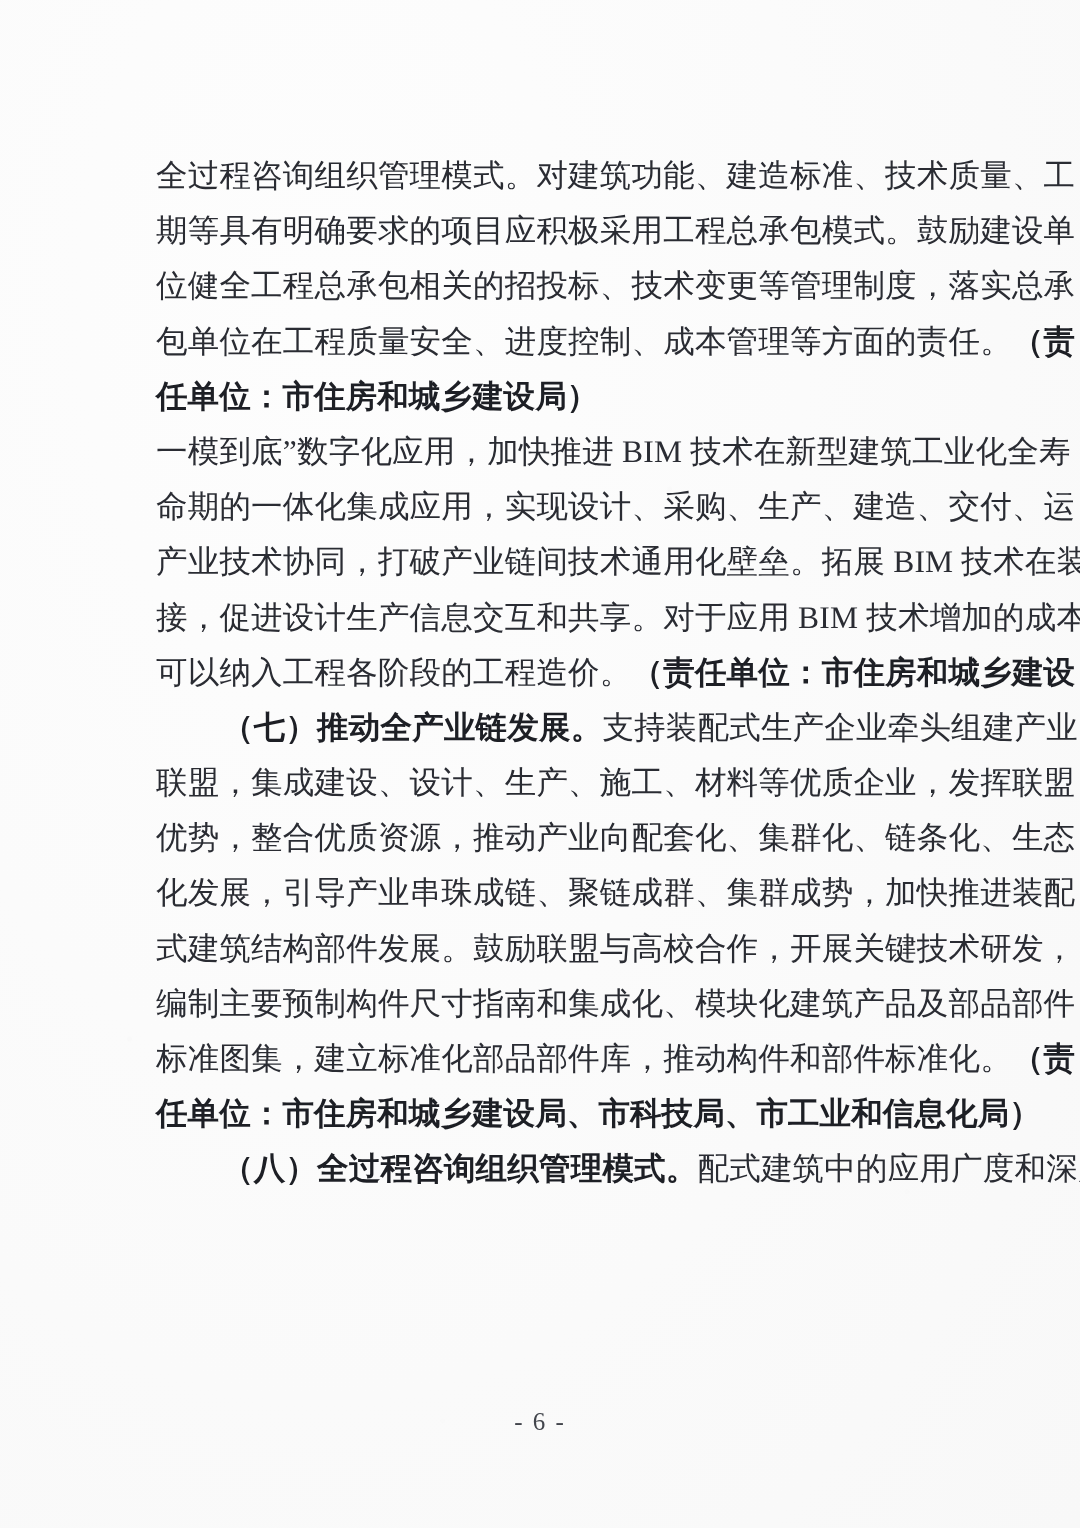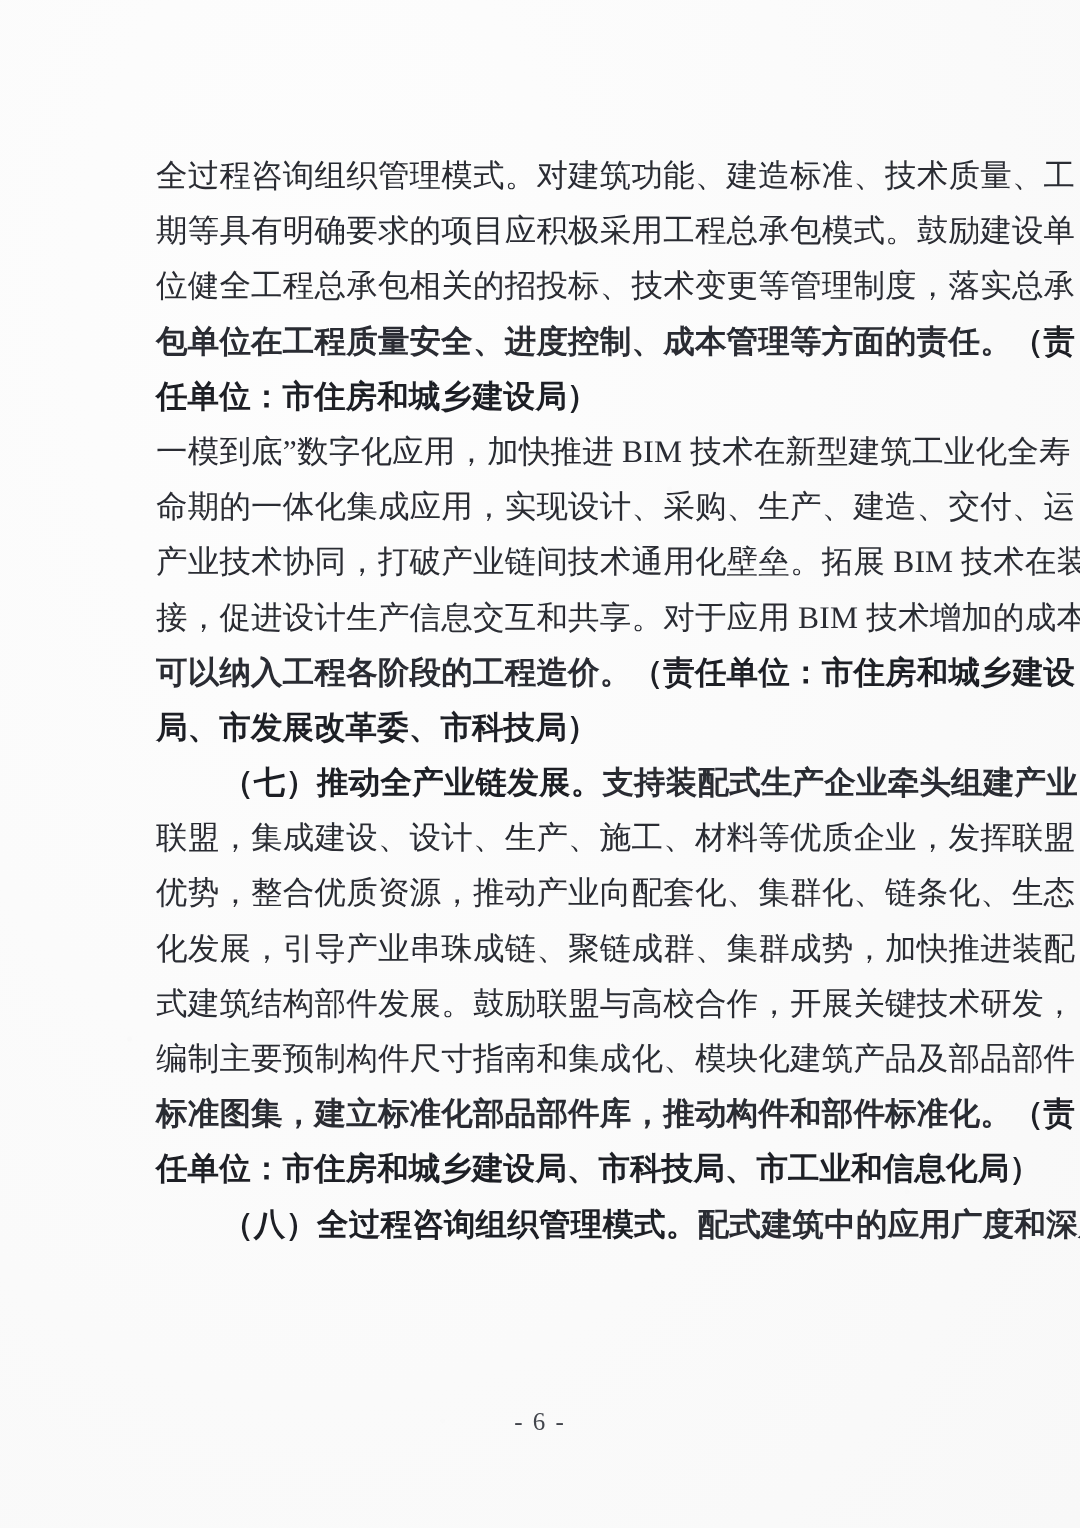--- a/index.html
+++ b/index.html
@@ -60,21 +60,21 @@
     color: #1d1f25;
     letter-spacing: 0.1px;
   }
 
   
   p.line .b {
     font-weight: bold;
     color: #1d1f25;
   }
   p.line .n {
-    font-weight: 700;
+    font-weight: 400;
     color: #2a2c33;
   }
 
   .indent2 {
     padding-left: 66px;
   }
 
   
   .just {
     letter-spacing: 0.45px;
@@ -109,21 +109,20 @@
     <p class="line bold">任单位：市住房和城乡建设局）</p>
 
 
     <p class="line just">一模到底”数字化应用，加快推进 BIM 技术在新型建筑工业化全寿</p>
     <p class="line just">命期的一体化集成应用，实现设计、采购、生产、建造、交付、运</p>
     <p class="line just">产业技术协同，打破产业链间技术通用化壁垒。拓展 BIM 技术在装</p>
     <p class="line just">接，促进设计生产信息交互和共享。对于应用 BIM 技术增加的成本，</p>
 
     <p class="line just"><span class="n">可以纳入工程各阶段的工程造价。</span><span class="b">（责任单位：市住房和城乡建设</span></p>
 
-    <p class="line bold">局、市发展改革委、市科技局）</p>
 
     <p class="line indent2"><span class="b">（七）推动全产业链发展。</span><span class="n">支持装配式生产企业牵头组建产业</span></p>
 
     <p class="line just">联盟，集成建设、设计、生产、施工、材料等优质企业，发挥联盟</p>
     <p class="line just">优势，整合优质资源，推动产业向配套化、集群化、链条化、生态</p>
     <p class="line just">化发展，引导产业串珠成链、聚链成群、集群成势，加快推进装配</p>
     <p class="line just">式建筑结构部件发展。鼓励联盟与高校合作，开展关键技术研发，</p>
     <p class="line just">编制主要预制构件尺寸指南和集成化、模块化建筑产品及部品部件</p>
 
     <p class="line just"><span class="n">标准图集，建立标准化部品部件库，推动构件和部件标准化。</span><span class="b">（责</span></p>

